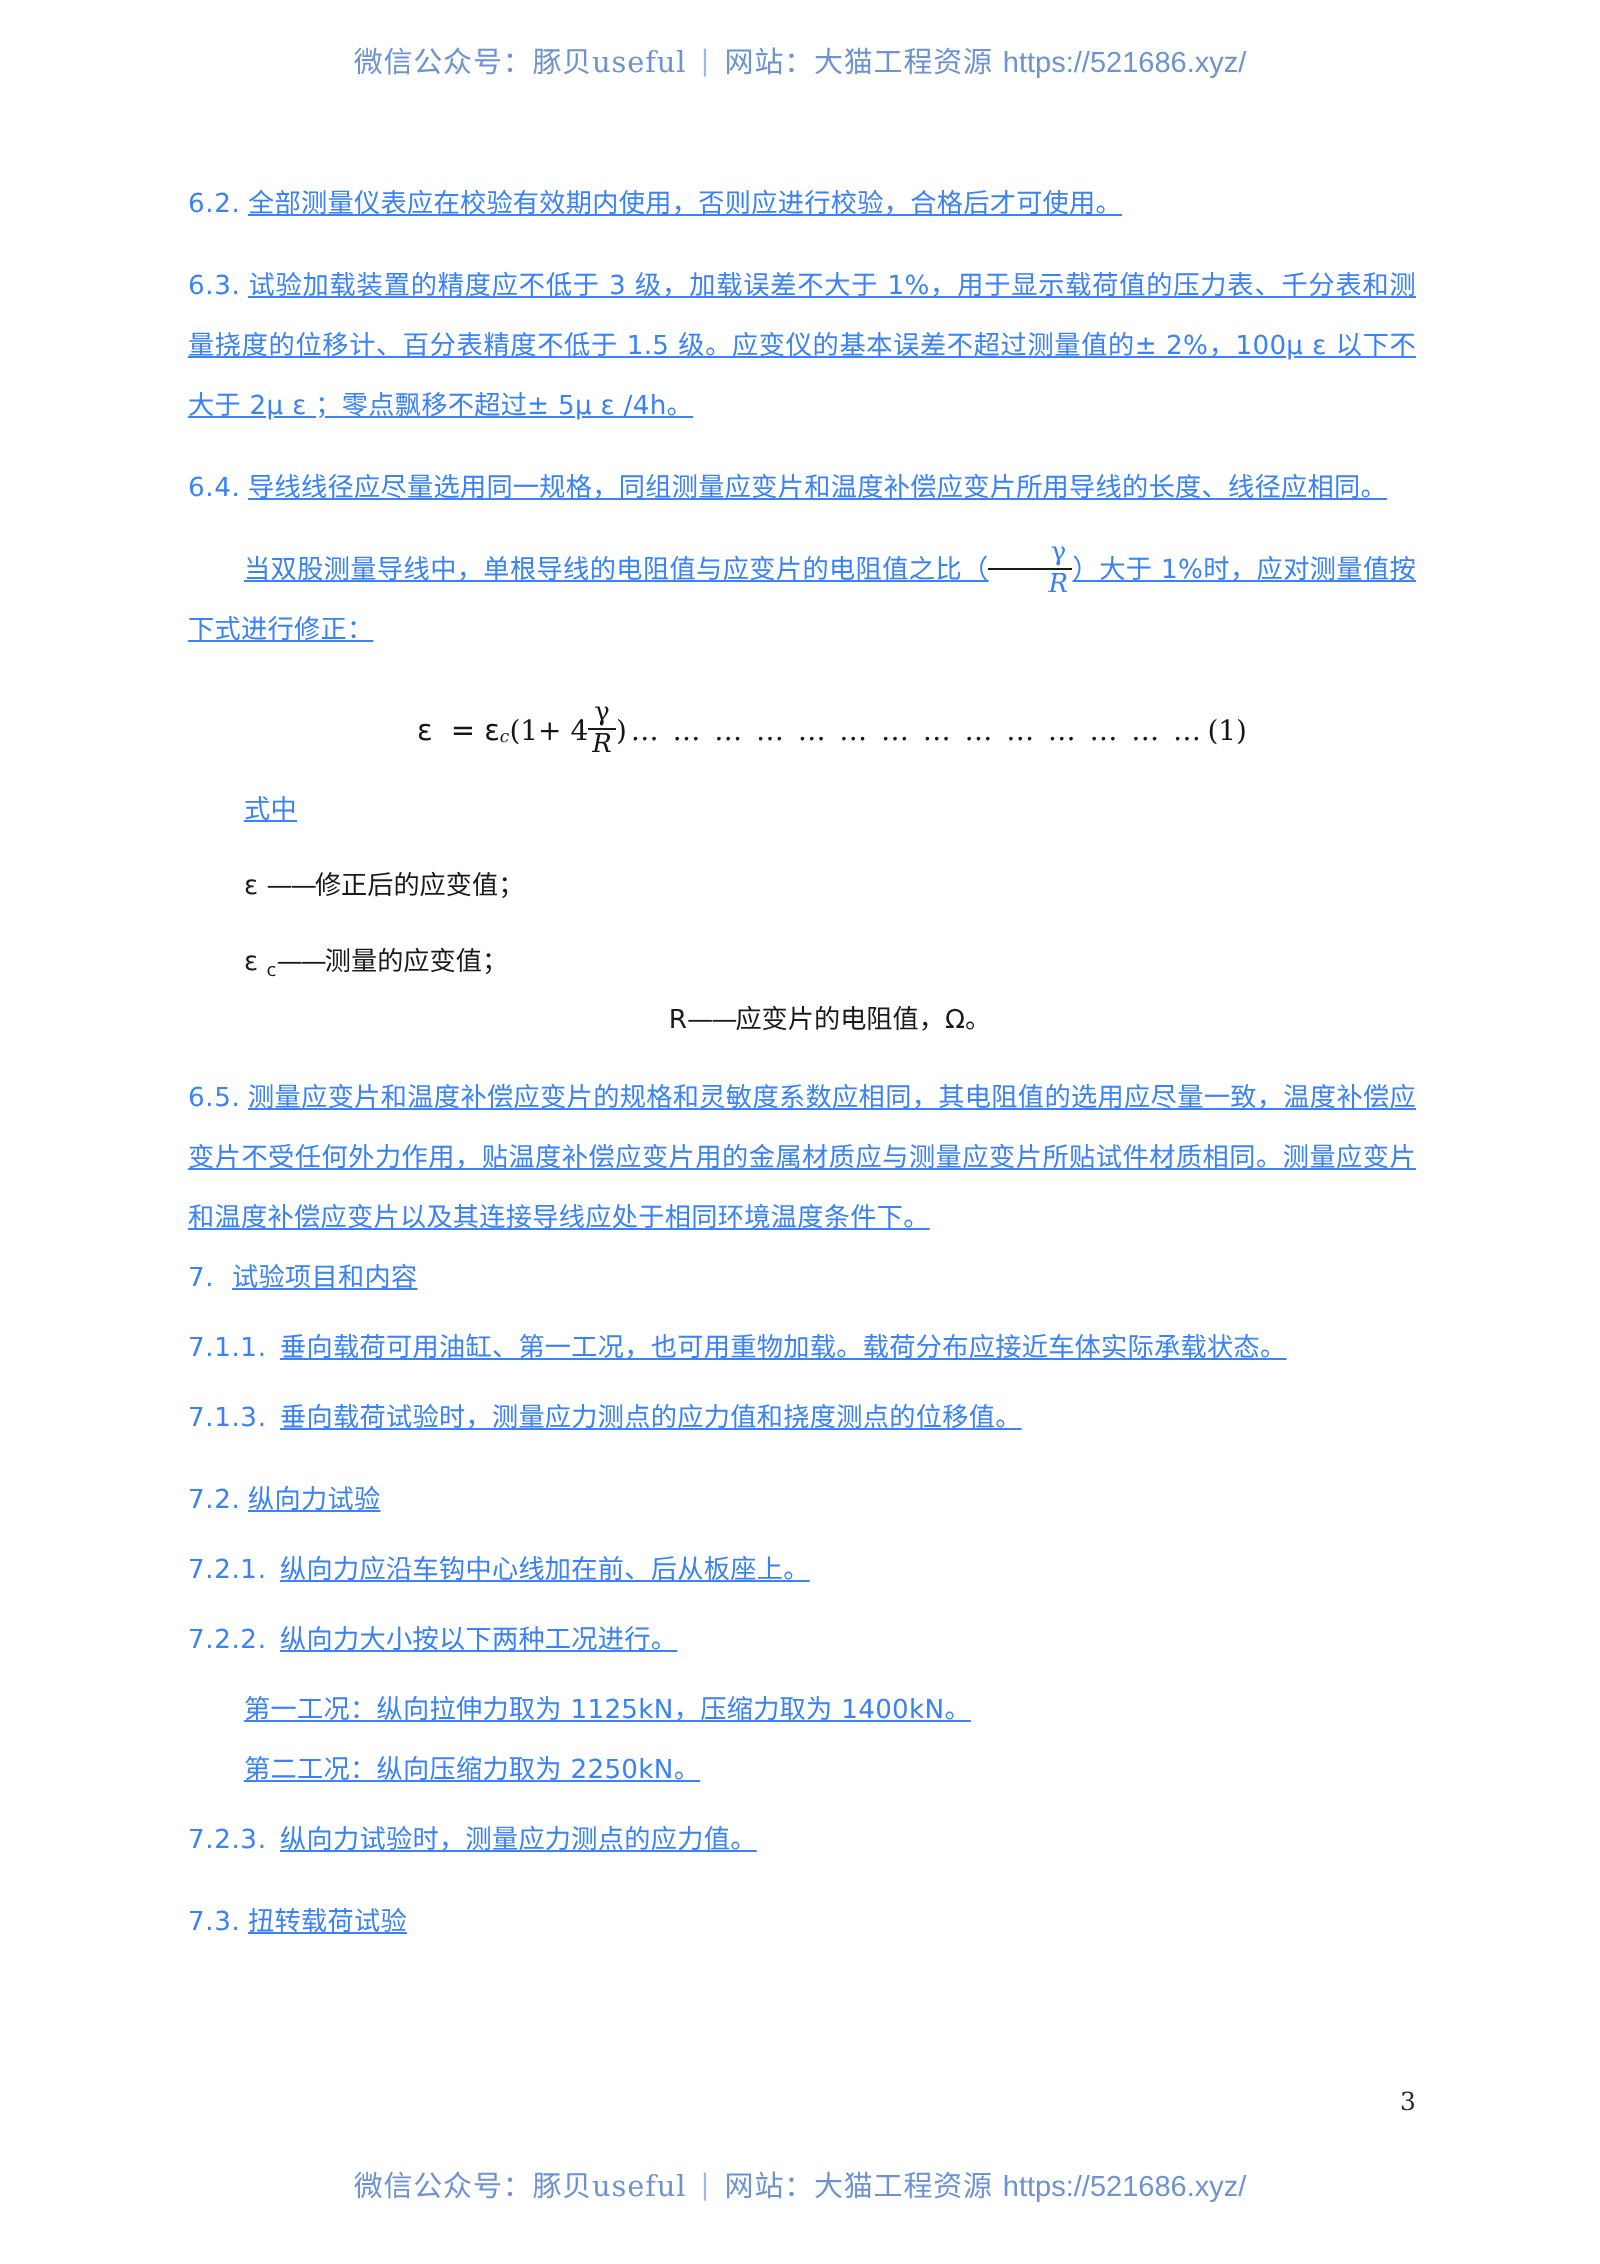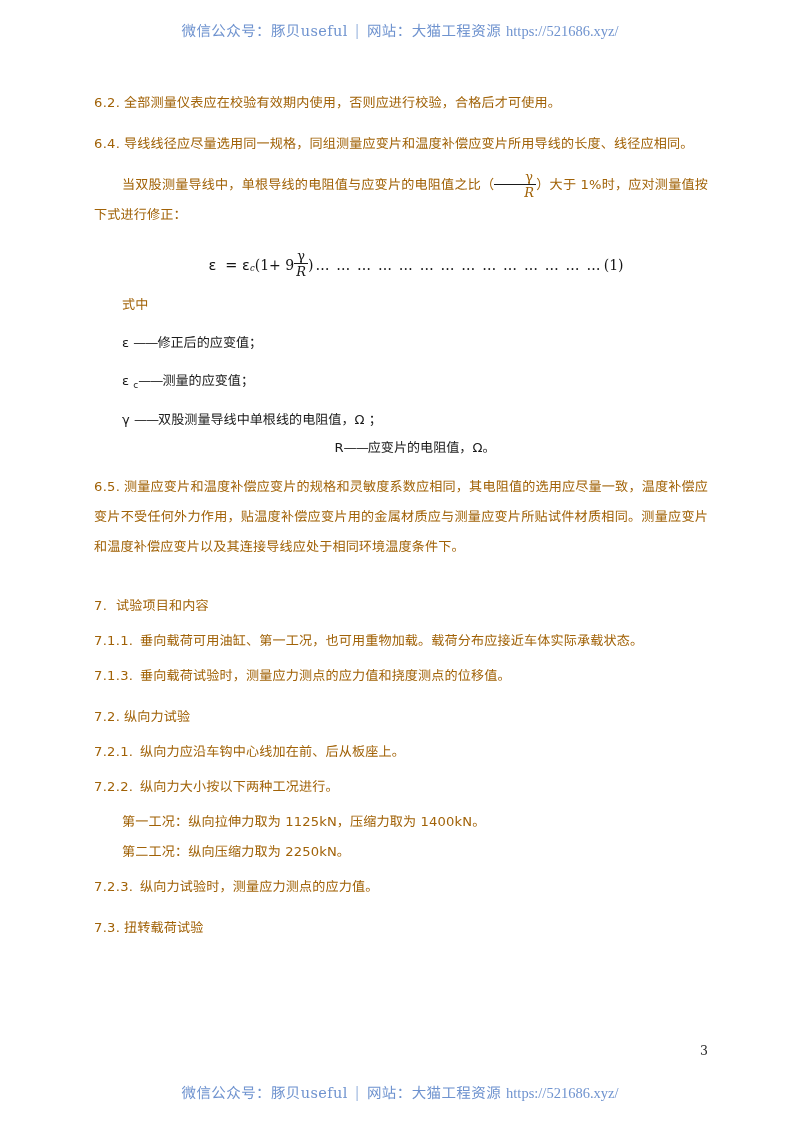--- a/index.html
+++ b/index.html
@@ -40,43 +40,44 @@
   .watermark-top { top: 19px; }
   .watermark-bottom { top: 1081px; }
   .wm-sep {
     display: inline-block;
     padding: 0 7px;
     color: #9db7df;
     font-size: 14px;
     transform: translateY(-1px);
   }
   .wm-url {
-    font-family: Liberation Serif, serif;
+    font-family: Liberation Sans, sans-serif;
     letter-spacing: 0px;
   }
 
   
   .body {
     position: absolute;
     left: 94px;
     top: 88px;
     width: 614px;
   }
 
   .para {
     font-size: 13.1px;
     line-height: 30px;
-    color: #a16207;
+    color: #3b82f6;
     margin: 0;
     text-align: justify;
     text-justify: inter-ideograph;
     letter-spacing: 0.15px;
-  }
-
-  .para.gap-lg { margin-top: 29px; }
+    text-decoration: underline;
+  }
+
+  .para.gap-lg { margin-top: 0; }
   .para.gap-md { margin-top: 11px; }
   .para.gap-sm { margin-top: 5px; }
 
   .num {
     display: inline-block;
     min-width: 30px;
     letter-spacing: 0.3px;
   }
   .num.w3 { min-width: 46px; }
   .num.w1 { min-width: 22px; }
@@ -170,52 +171,52 @@
 <div class="page">
 
   <div class="watermark watermark-top">
     <span>微信公众号：豚贝useful</span><span class="wm-sep">|</span><span>网站：大猫工程资源</span>&nbsp;<span class="wm-url">https://521686.xyz/</span>
   </div>
 
   <div class="body">
 
     <p class="para"><span class="num">6.2.</span><span>全部测量仪表应在校验有效期内使用，否则应进行校验，合格后才可使用。</span></p>
 
+    <p class="para gap-md"><span class="num">6.3.</span><span>试验加载装置的精度应不低于 3 级，加载误差不大于 1%，用于显示载荷值的压力表、千分表和测量挠度的位移计、百分表精度不低于 1.5 级。应变仪的基本误差不超过测量值的± 2%，100μ ε 以下不大于 2μ ε ；零点飘移不超过± 5μ ε /4h。</span></p>
 
     <p class="para gap-md"><span class="num">6.4.</span><span>导线线径应尽量选用同一规格，同组测量应变片和温度补偿应变片所用导线的长度、线径应相同。</span></p>
 
     <p class="para gap-md indent1"><span>当双股测量导线中，单根导线的电阻值与应变片的电阻值之比（</span><span class="frac">
           <span class="numer">γ</span>
           <span class="denom">R</span>
         </span><span>）大于 1%时，应对测量值按下式进行修正：</span></p>
 
     <div class="equation">
         <span class="eq-eps">ε</span>
         <span class="eq-gap"></span>
         <span class="eq-eps">= ε</span>
         <span class="eq-sub">c</span>
-        <span>(1+ 9</span>
+        <span>(1+ 4</span>
         <span class="frac">
           <span class="numer">γ</span>
           <span class="denom">R</span>
         </span>
         <span>)</span>
         <span class="eq-dots">… … … … … … … … … … … … … …</span>
         <span>(1)</span>
       </div>
 
     <p class="para gap-md indent1">式中</p>
 
     <div class="deflist">
 
       <div class="defrow"><span class="sym">ε</span>&nbsp;<span class="dash">——</span><span>修正后的应变值；</span></div>
 
       <div class="defrow" style="margin-top:8px;"><span class="sym">ε</span>&nbsp;<span class="sym sym-sub">c</span><span class="dash">——</span><span>测量的应变值；</span></div>
 
-      <div class="defrow" style="margin-top:8px;"><span class="sym">γ</span>&nbsp;<span class="dash">——</span><span>双股测量导线中单根线的电阻值，Ω ；</span></div>
 
       <div class="defrow tight"><span class="sym">R</span><span class="dash">——</span><span>应变片的电阻值，Ω。</span></div>
 
     </div>
 
     <p class="para gap-md"><span class="num">6.5.</span><span>测量应变片和温度补偿应变片的规格和灵敏度系数应相同，其电阻值的选用应尽量一致，温度补偿应变片不受任何外力作用，贴温度补偿应变片用的金属材质应与测量应变片所贴试件材质相同。测量应变片和温度补偿应变片以及其连接导线应处于相同环境温度条件下。</span></p>
 
     <p class="para gap-lg"><span class="num w1">7.</span><span>试验项目和内容</span></p>
 
 

